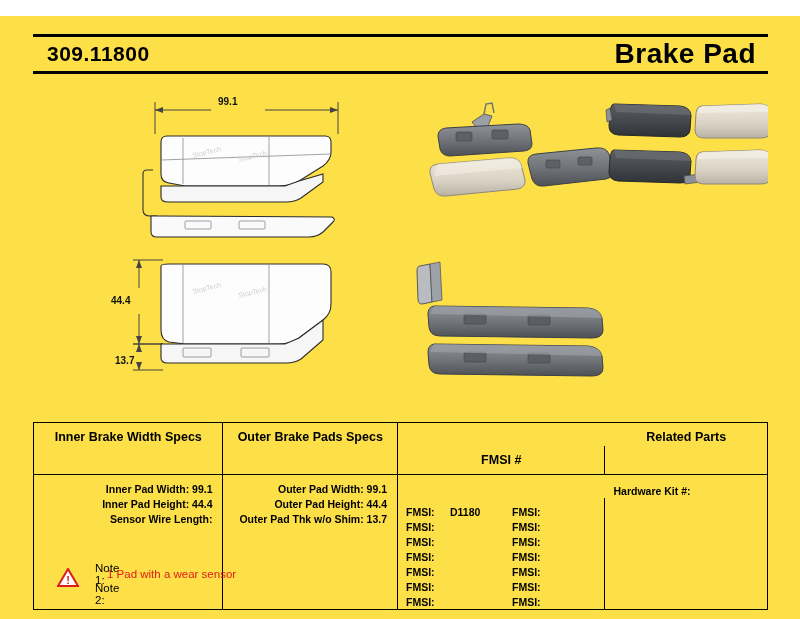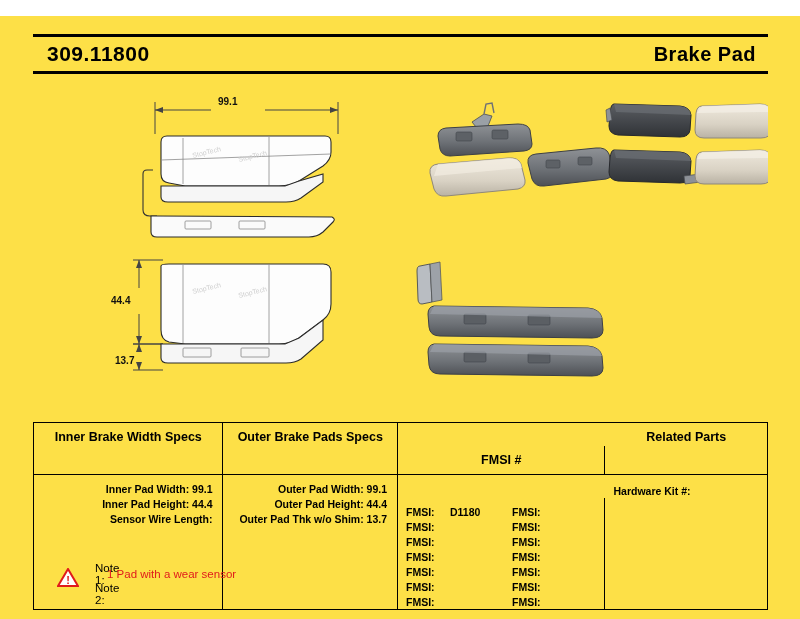--- a/index.html
+++ b/index.html
@@ -37,21 +37,21 @@
     justify-content: space-between;
     box-sizing: border-box;
   }
   .part-number {
     font-size: 21px;
     font-weight: bold;
     letter-spacing: 0.5px;
     padding-left: 14px;
   }
   .header-title {
-    font-size: 20px;
+    font-size: 28px;
     font-weight: bold;
     letter-spacing: 0.5px;
     padding-right: 12px;
   }
 
   
   .drawing {
     position: absolute;
     left: 33px;
     top: 66px;

